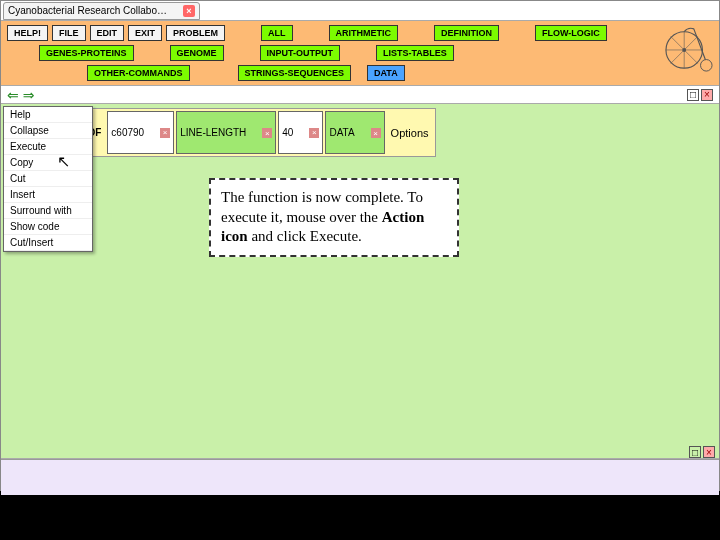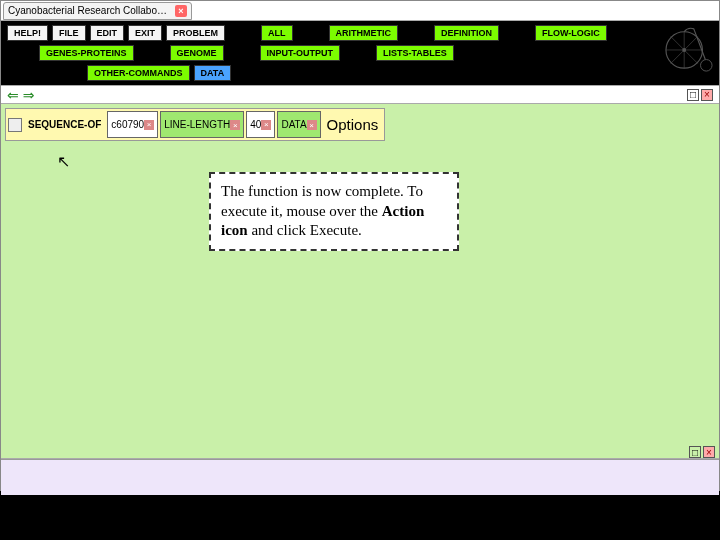--- a/index.html
+++ b/index.html
@@ -1,45 +1,45 @@
 <!DOCTYPE html>
 <html><head>
 <meta charset="utf-8">
 <style>
 * { margin: 0; padding: 0; box-sizing: border-box; }
 body { font-family: Arial, sans-serif; font-size: 10px; background: #000; width: 720px; height: 540px; overflow: hidden; }
 .window { width: 720px; height: 491px; background: #fff; border: 1px solid #888; }
 .titlebar { height: 20px; background: #fff; border-bottom: 1px solid #aaa; display: flex; align-items: center; padding: 0 2px; }
-.tab { display: inline-flex; align-items: center; background: #f4f4f4; border: 1px solid #999; border-radius: 3px 3px 0 0; padding: 2px 4px; font-size: 10px; gap: 8px; }
+.tab { display: inline-flex; align-items: center; background: #f4f4f4; border: 1px solid #999; border-radius: 3px 3px 0 0; padding: 2px 4px; font-size: 10px; gap: 16px; }
 .tab-close { width: 12px; height: 12px; background: #f66; color: #fff; display: inline-flex; align-items: center; justify-content: center; font-size: 9px; font-weight: bold; border-radius: 2px; cursor: pointer; }
-.toolbar { background: #000000; padding: 4px 6px; display: flex; flex-wrap: wrap; gap: 4px; align-items: flex-start; position: relative; border-bottom: 1px solid #aaa; min-height: 58px; }
+.toolbar { background: #fdba74; padding: 4px 6px; display: flex; flex-wrap: wrap; gap: 4px; align-items: flex-start; position: relative; border-bottom: 1px solid #aaa; min-height: 58px; }
 .tbtn { background: #f4f4f4; border: 1px solid #333; padding: 2px 6px; font-size: 9px; font-weight: bold; cursor: pointer; white-space: nowrap; height: 16px; display: inline-flex; align-items: center; }
 .tbtn.green { background: #7CFC00; margin-left: 32px; }
 .tbtn.blue { background: #4aa3ff; }
 .wheel { position: absolute; right: 6px; top: 2px; width: 48px; height: 52px; }
 .navrow { height: 18px; background: #fff; border-bottom: 1px solid #aaa; display: flex; align-items: center; padding: 0 6px; justify-content: space-between; }
 .arrows { display: flex; gap: 4px; }
 .arrow { font-size: 14px; color: #2a8c2a; cursor: pointer; }
 .rbox { display: flex; gap: 2px; }
 .rbox span { width: 12px; height: 12px; border: 1px solid #555; display: inline-flex; align-items: center; justify-content: center; font-size: 10px; cursor: pointer; }
 .rbox .red { background: #faa; color: #900; }
 .workspace { background: #C9F0A9; height: 355px; position: relative; border-bottom: 1px solid #aaa; }
 .cmdbar { position: absolute; top: 4px; left: 4px; display: flex; align-items: center; gap: 2px; background: #FFF9B0; border: 1px solid #999; padding: 2px; }
 .cmdlabel { font-size: 10px; font-weight: bold; padding: 0 4px; }
-.chip { display: inline-flex; align-items: center; border: 1px solid #666; background: #fff; padding: 7px 3px; font-size: 10px; gap: 0; }
+.chip { display: inline-flex; align-items: center; border: 1px solid #666; background: #fff; padding: 15px 3px; font-size: 10px; gap: 16px; }
 .chip.green { background: #9FE870; align-items: flex-end; }
 .chip .cx { width: 10px; height: 10px; background: #d88; color: #fff; font-size: 8px; display: inline-flex; align-items: center; justify-content: center; cursor: pointer; }
-.opts { font-size: 15px; padding: 0 4px; cursor: pointer; }
+.opts { font-size: 11px; padding: 0 4px; cursor: pointer; }
 .menu { position: absolute; top: 2px; left: 2px; width: 90px; background: #fff; border: 1px solid #666; box-shadow: 2px 2px 3px rgba(0,0,0,0.3); z-index: 5; }
 .menu div { padding: 2px 6px; font-size: 10px; cursor: pointer; border-bottom: 1px solid #eee; }
 .cursor { position: absolute; top: 48px; left: 56px; font-size: 16px; z-index: 6; pointer-events: none; }
-.callout { position: absolute; top: 68px; left: 208px; width: 250px; background: #fff; border: 2px dashed #333; padding: 8px 10px; font-family: "Times New Roman", serif; font-size: 15px; line-height: 1.3; }
+.callout { position: absolute; top: 74px; left: 208px; width: 250px; background: #fff; border: 2px dashed #333; padding: 8px 10px; font-family: "Times New Roman", serif; font-size: 15px; line-height: 1.3; }
 .bottompane { height: 36px; background: #EEE6FA; border-top: 1px solid #999; position: relative; }
 .bottompane .rbox { position: absolute; right: 4px; top: -14px; }
-.row2 { display: flex; gap: 4px; width: 100%; padding-left: 48px; }
+.row2 { display: flex; gap: 16px; width: 100%; padding-left: 48px; }
 </style>
 </head>
 <body>
 
 <div class="window">
   <div class="titlebar">
     <div class="tab">
       <span>Cyanobacterial Research Collabo…</span>
       <span class="tab-close">×</span>
     </div>
@@ -54,20 +54,21 @@
     <button class="tbtn green">ALL</button>
     <button class="tbtn green">ARITHMETIC</button>
     <button class="tbtn green">DEFINITION</button>
     <button class="tbtn green">FLOW-LOGIC</button>
     <button class="tbtn green">GENES-PROTEINS</button>
     <button class="tbtn green">GENOME</button>
     <button class="tbtn green">INPUT-OUTPUT</button>
     <button class="tbtn green">LISTS-TABLES</button>
     <div class="row2">
       <button class="tbtn green">OTHER-COMMANDS</button>
+      <button class="tbtn green">STRINGS-SEQUENCES</button>
       <button class="tbtn blue">DATA</button>
     </div>
     <svg class="wheel" viewBox="0 0 50 54">
       <circle cx="20" cy="28" r="19" fill="none" stroke="#555" stroke-width="1.2"></circle>
       <circle cx="20" cy="28" r="2" fill="#555"></circle>
       <g stroke="#555" stroke-width="0.6">
         <line x1="20" y1="28" x2="20" y2="9"></line>
           <line x1="20" y1="28" x2="20" y2="47"></line>
         <line x1="20" y1="28" x2="1" y2="28"></line>
           <line x1="20" y1="28" x2="39" y2="28"></line>
@@ -108,20 +109,31 @@
         <span>40</span>
         <span class="cx">×</span>
       </span>
       <span class="chip green">
         <span>DATA</span>
         <span class="cx">×</span>
       </span>
       <span class="opts">Options</span>
     </div>
 
+    <div class="menu">
+      <div>Help</div>
+      <div>Collapse</div>
+      <div>Execute</div>
+      <div>Copy</div>
+      <div>Cut</div>
+      <div>Insert</div>
+      <div>Surround with</div>
+      <div>Show code</div>
+      <div>Cut/Insert</div>
+    </div>
 
     <div class="cursor">↖</div>
 
     <div class="callout">
       <span>The function is now complete. To execute it, mouse over the </span><b>Action icon</b><span> and click Execute.</span>
     </div>
   </div>
 
   <div class="bottompane">
     <div class="rbox">

